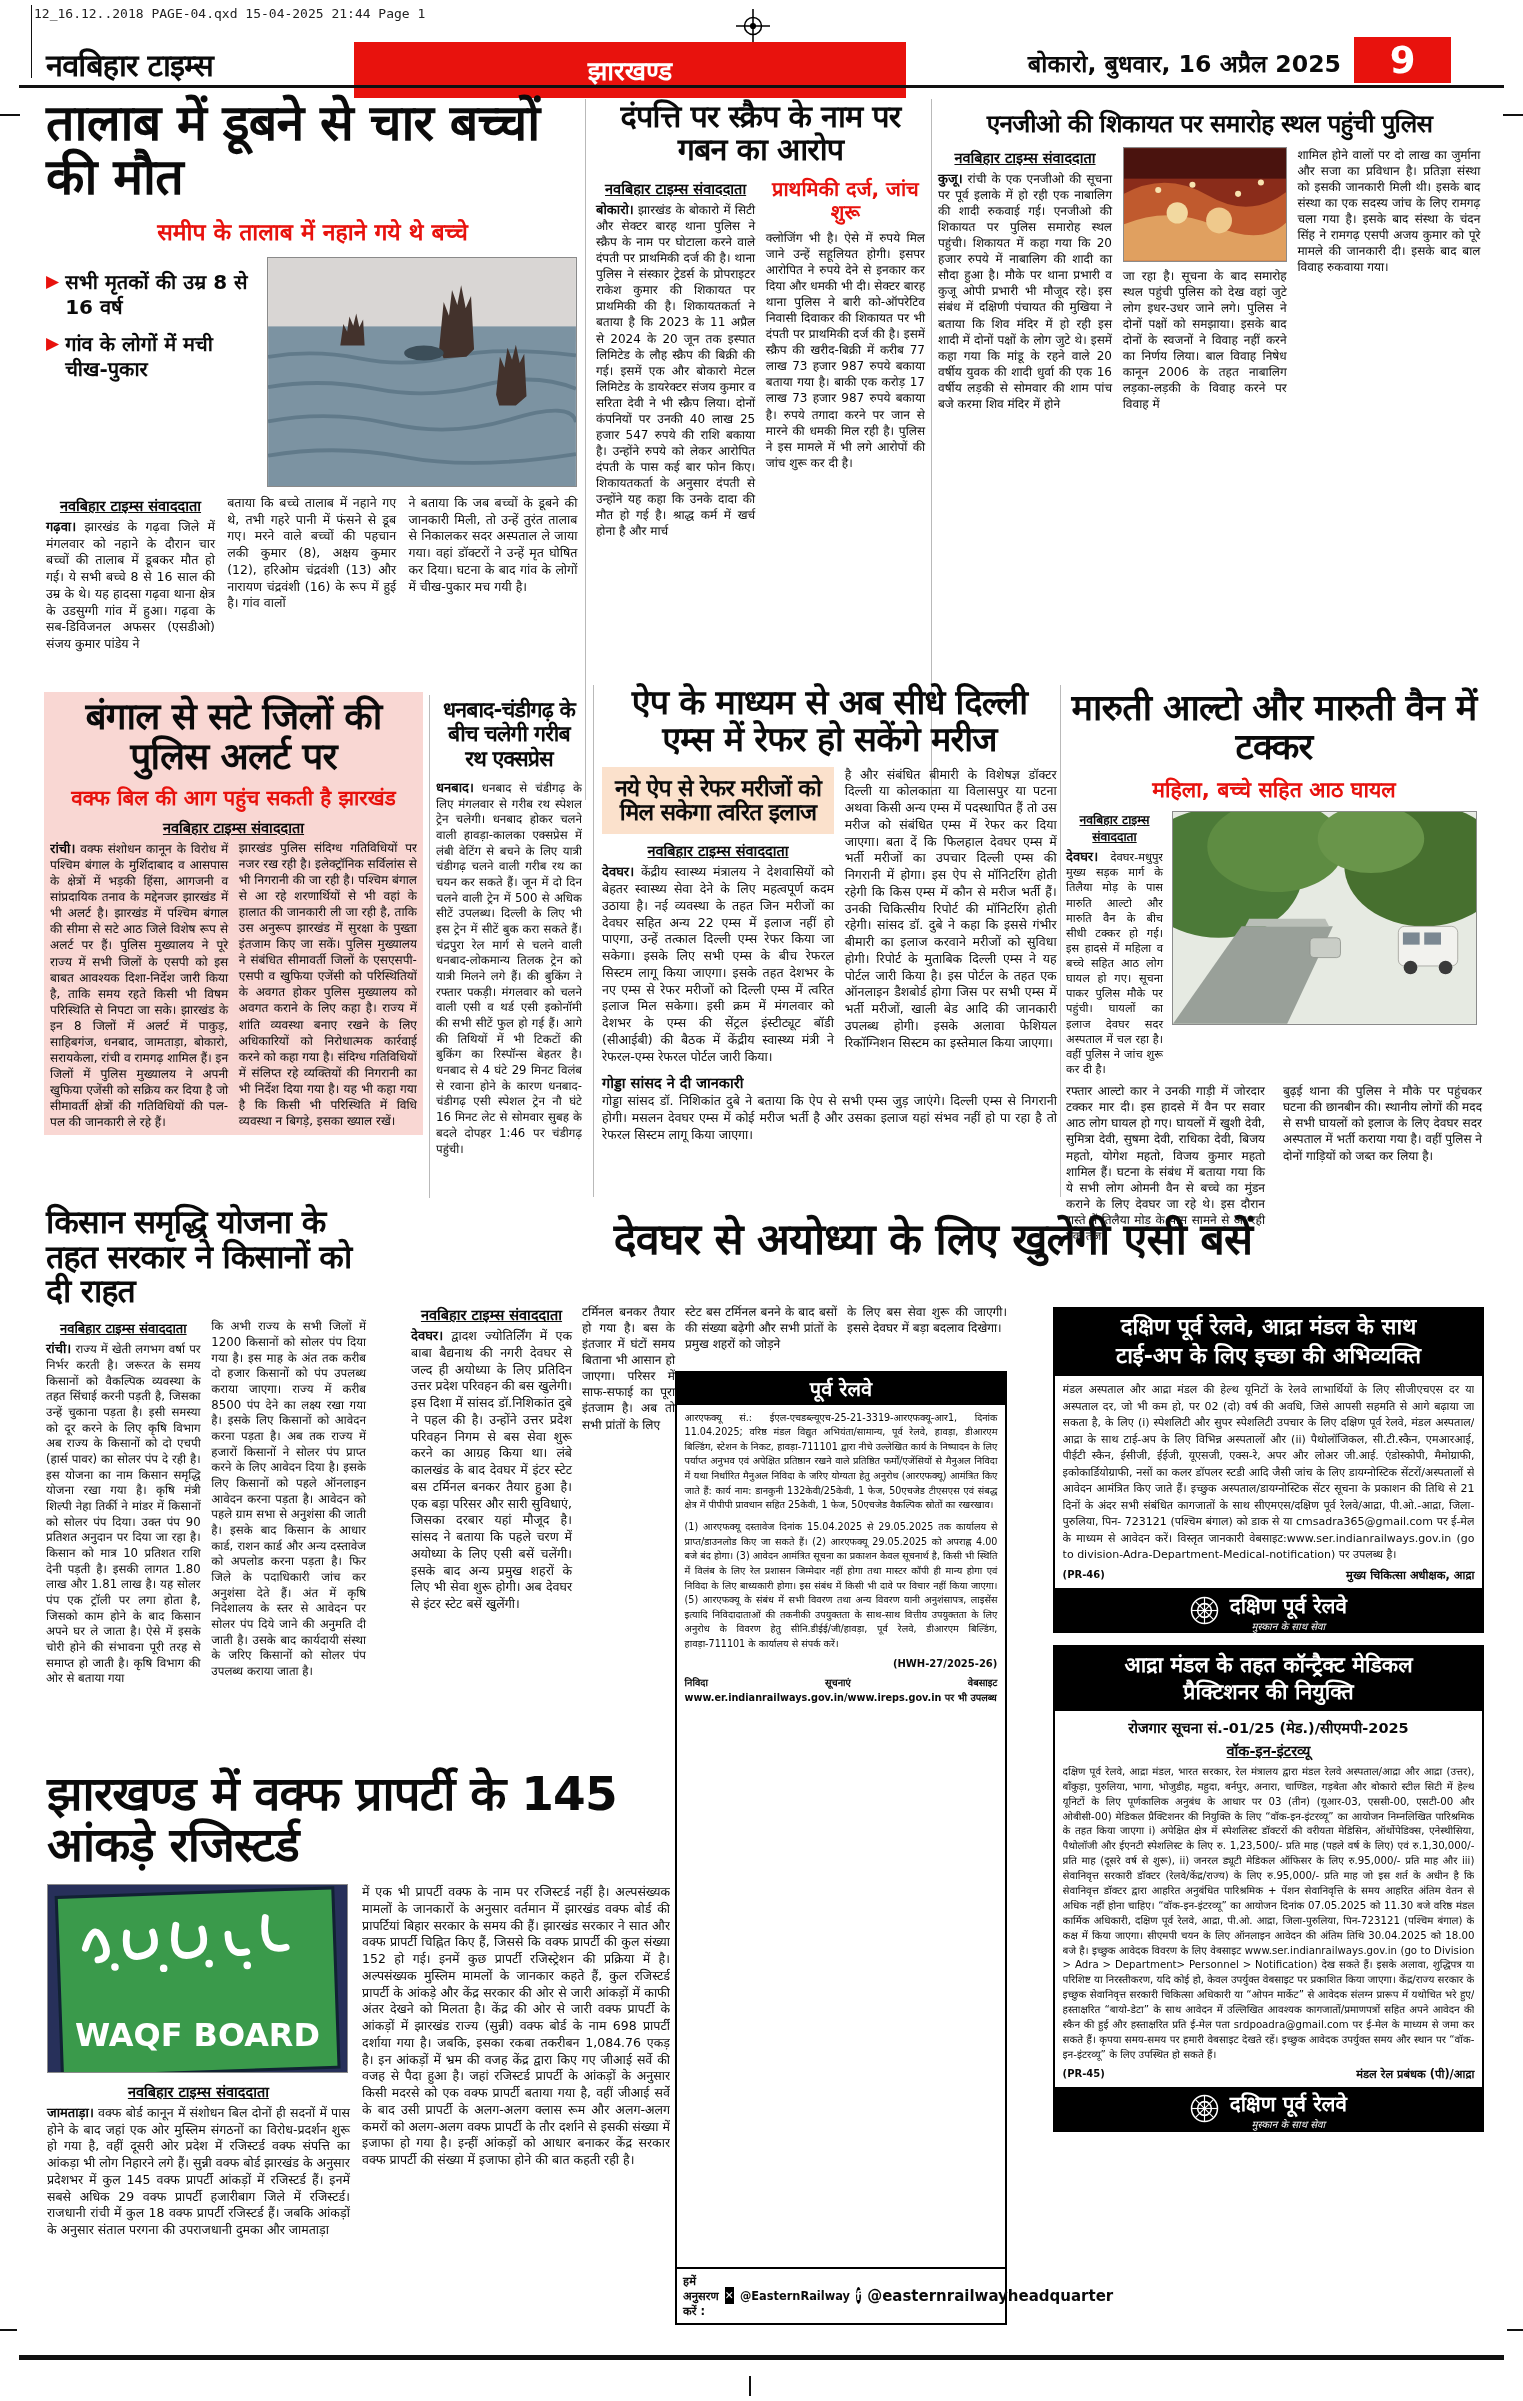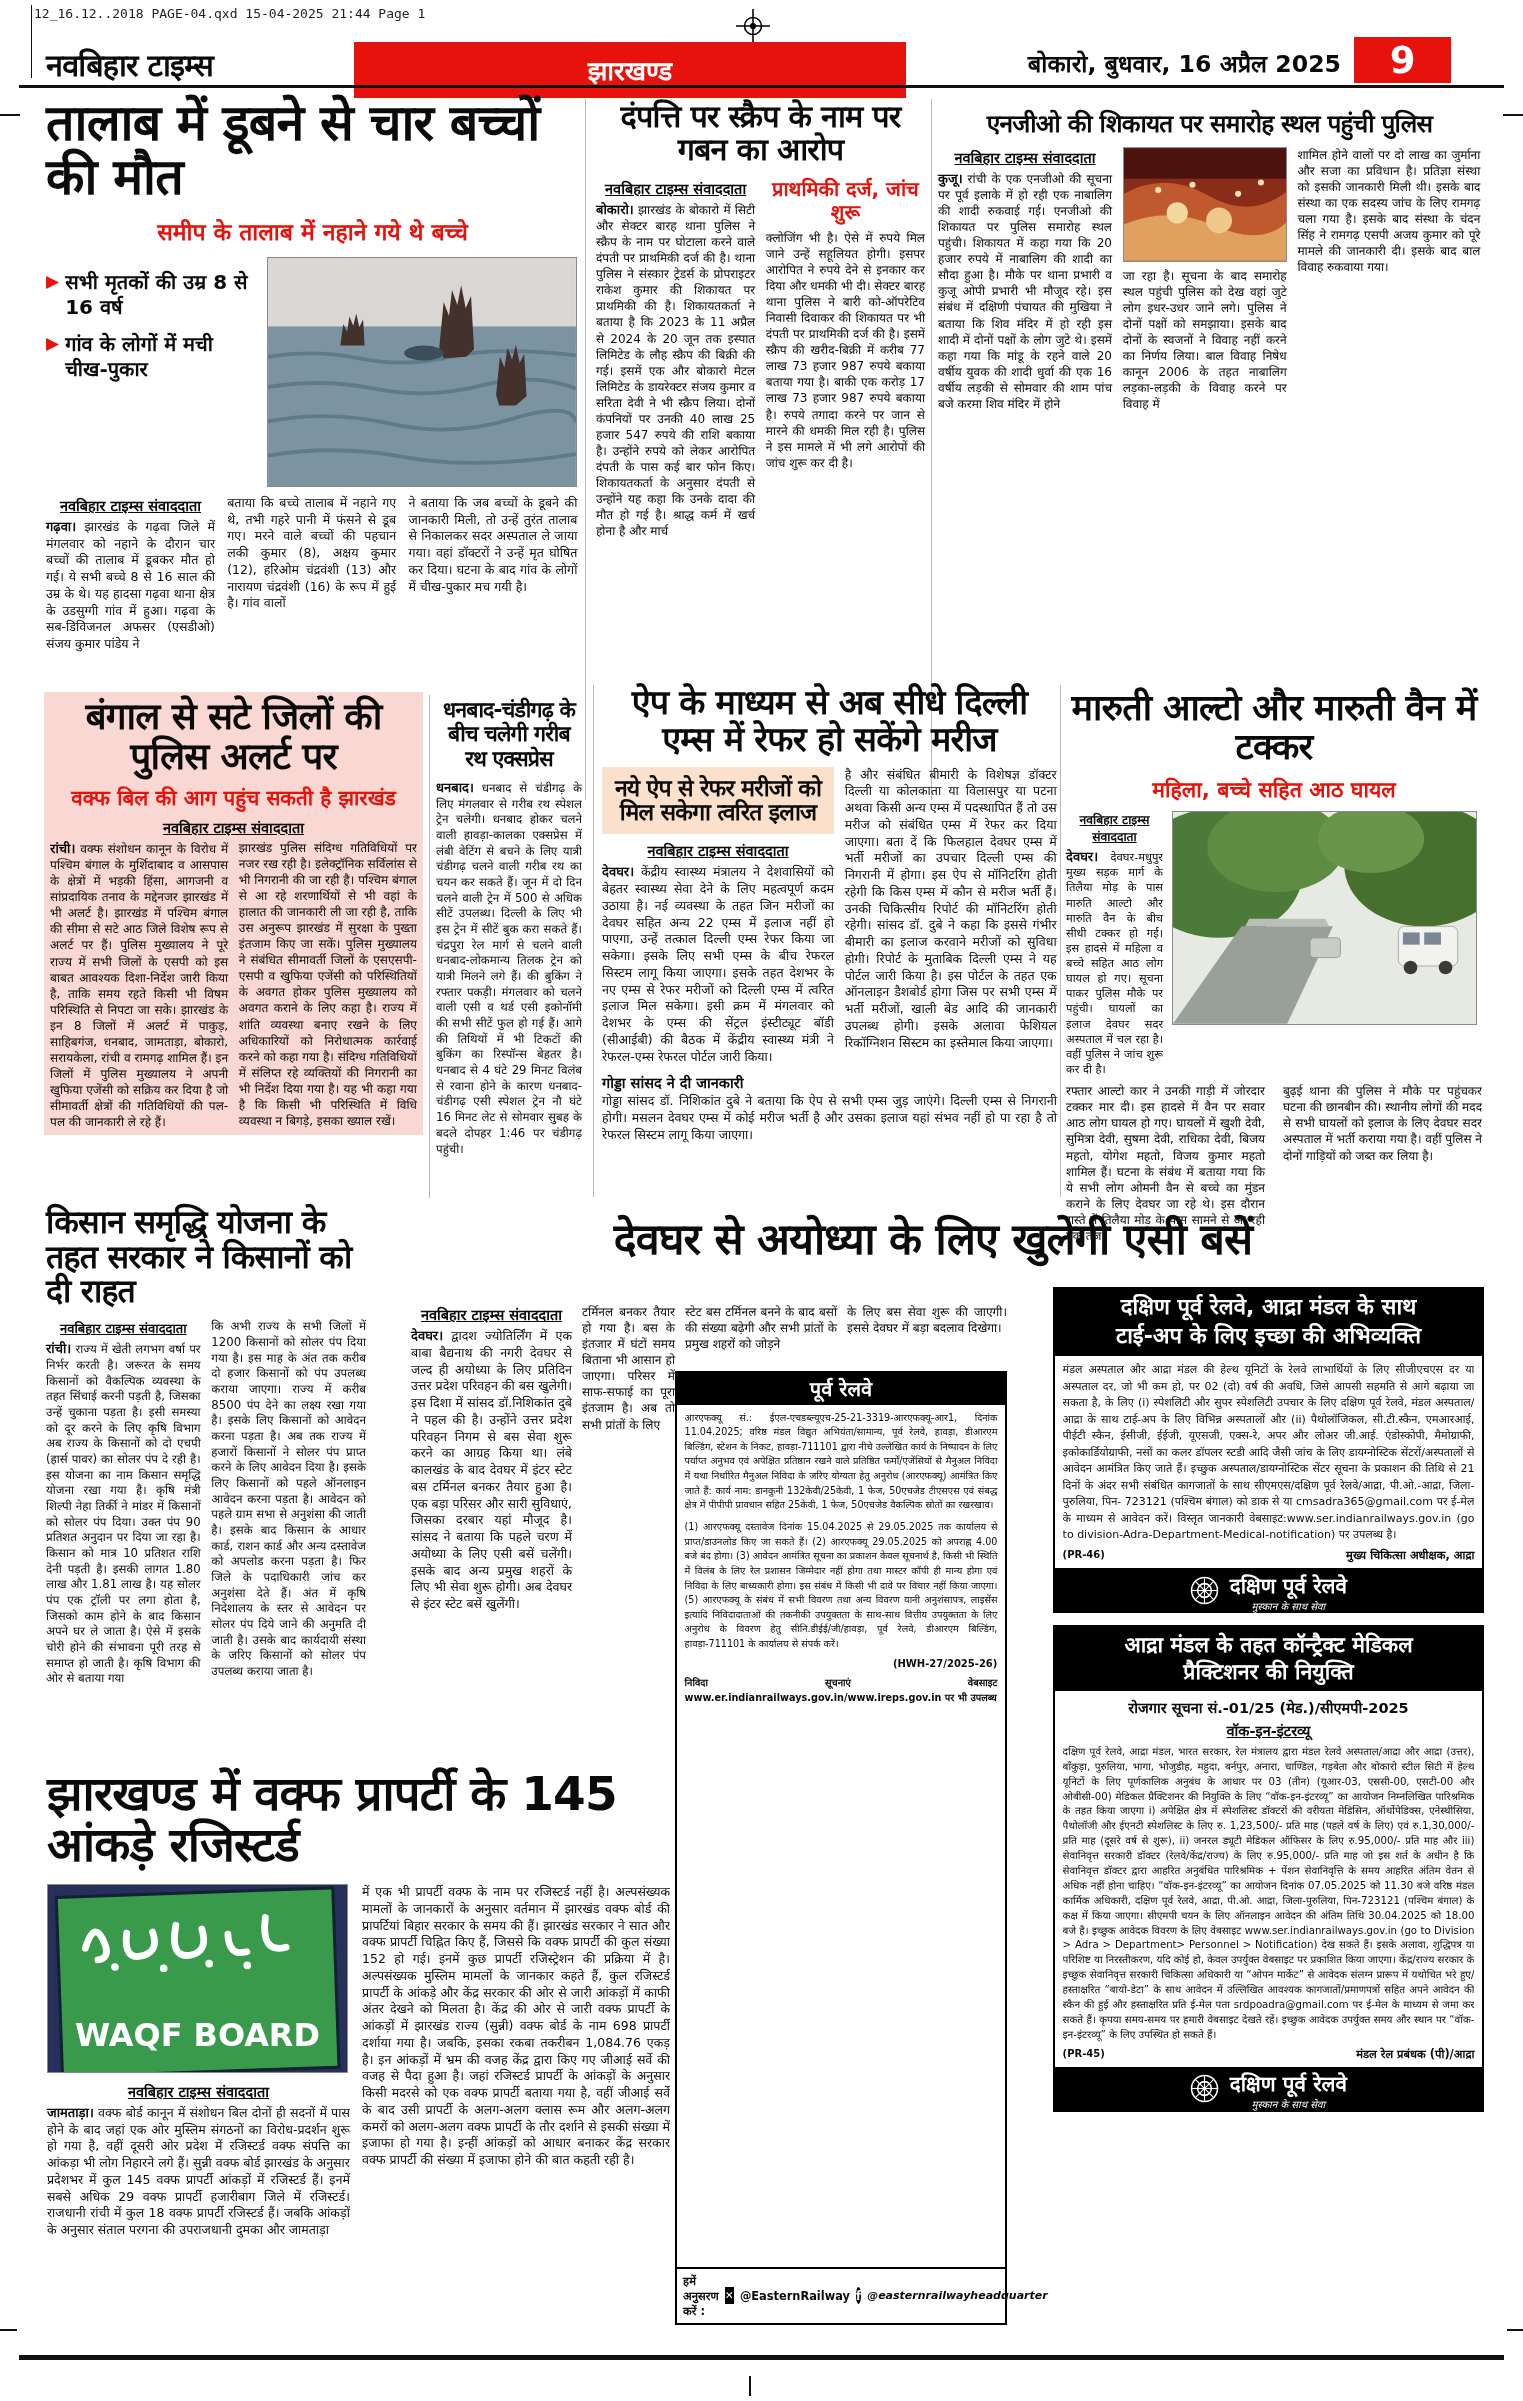--- a/index.html
+++ b/index.html
@@ -281,28 +281,28 @@
       <p class="adbody" style="font-size:9.6px;line-height:1.52;margin:0;">आरएफक्यू सं.: ईएल-एचडब्ल्यूएच-25-21-3319-आरएफक्यू-आर1, दिनांक 11.04.2025; वरिष्ठ मंडल विद्युत अभियंता/सामान्य, पूर्व रेलवे, हावड़ा, डीआरएम बिल्डिंग, स्टेशन के निकट, हावड़ा-711101 द्वारा नीचे उल्लेखित कार्य के निष्पादन के लिए पर्याप्त अनुभव एवं अपेक्षित प्रतिष्ठान रखने वाले प्रतिष्ठित फर्मों/एजेंसियों से मैनुअल निविदा में यथा निर्धारित मैनुअल निविदा के जरिए योग्यता हेतु अनुरोध (आरएफक्यू) आमंत्रित किए जाते हैं: कार्य नाम: डानकुनी 132केवी/25केवी, 1 फेज, 50एचजेड टीएसएस एवं संबद्ध क्षेत्र में पीपीपी प्रावधान सहित 25केवी, 1 फेज, 50एचजेड वैकल्पिक स्रोतों का रखरखाव।</p>
       <p class="adbody" style="font-size:9.6px;line-height:1.52;margin:7.6px 0 0 0;">(1) आरएफक्यू दस्तावेज दिनांक 15.04.2025 से 29.05.2025 तक कार्यालय से प्राप्त/डाउनलोड किए जा सकते हैं। (2) आरएफक्यू 29.05.2025 को अपराह्न 4.00 बजे बंद होगा। (3) आवेदन आमंत्रित सूचना का प्रकाशन केवल सूचनार्थ है, किसी भी स्थिति में विलंब के लिए रेल प्रशासन जिम्मेदार नहीं होगा तथा मास्टर कॉपी ही मान्य होगा एवं निविदा के लिए बाध्यकारी होगा। इस संबंध में किसी भी दावे पर विचार नहीं किया जाएगा। (5) आरएफक्यू के संबंध में सभी विवरण तथा अन्य विवरण यानी अनुशंसापत्र, लाइसेंस इत्यादि निविदादाताओं की तकनीकी उपयुक्तता के साथ-साथ वित्तीय उपयुक्तता के लिए अनुरोध के विवरण हेतु सीनि.डीईई/जी/हावड़ा, पूर्व रेलवे, डीआरएम बिल्डिंग, हावड़ा-711101 के कार्यालय से संपर्क करें।</p>
       <div class="signoff" style="font-size:10px;margin-top:6.1px;">(HWH-27/2025-26)</div>
       <p class="adbody" style="font-size:9.7px;font-weight:bold;margin:7.6px 0 0 0;">निविदा सूचनाएं वेबसाइट www.er.indianrailways.gov.in/www.ireps.gov.in पर भी उपलब्ध</p>
     </div>
     <div style="position:absolute;left:0;right:0;bottom:0;border-top:2.3px solid #000;padding:4.6px 6.1px;display:flex;align-items:center;gap:6.1px;">
       <span style="font-weight:bold;font-size:11.4px;">हमें अनुसरण करें :</span>
       <span style="display:inline-flex;width:17px;height:17px;background:#000;color:#fff;align-items:center;justify-content:center;font-weight:bold;font-size:10.7px;">✕</span>
       <span style="font-weight:bold;font-size:11.4px;">@EasternRailway</span>
       <span style="display:inline-flex;width:17px;height:17px;background:#000;color:#fff;border-radius:50%;align-items:center;justify-content:center;font-weight:bold;font-size:11.4px;">f</span>
-      <span style="font-weight:bold;font-size:11px;font-style:italic;">@easternrailwayheadquarter</span>
+      <span style="font-weight:bold;font-size:15px;">@easternrailwayheadquarter</span>
     </div>
   </div>
 
   <div class="abs" style="left:1053px;top:1287px;width:431px;">
 
     <div>
-      <div class="adhead" style="font-size:22px;line-height:1.3;padding:6.1px 3px;">
+      <div class="adhead" style="font-size:22px;line-height:1.3;padding:6.1px 3px;margin-top:20px;">
         <div>दक्षिण पूर्व रेलवे, आद्रा मंडल के साथ</div>
         <div>टाई-अप के लिए इच्छा की अभिव्यक्ति</div>
       </div>
       <div class="adframe" style="border-top:none;padding:6.1px 7.6px;">
         <div class="adbody clip" style="font-size:11px;max-height:334px;">मंडल अस्पताल और आद्रा मंडल की हेल्थ यूनिटों के रेलवे लाभार्थियों के लिए सीजीएचएस दर या अस्पताल दर, जो भी कम हो, पर 02 (दो) वर्ष की अवधि, जिसे आपसी सहमति से आगे बढ़ाया जा सकता है, के लिए (i) स्पेशलिटी और सुपर स्पेशलिटी उपचार के लिए दक्षिण पूर्व रेलवे, मंडल अस्पताल/आद्रा के साथ टाई-अप के लिए विभिन्न अस्पतालों और (ii) पैथोलॉजिकल, सी.टी.स्कैन, एमआरआई, पीईटी स्कैन, ईसीजी, ईईजी, यूएसजी, एक्स-रे, अपर और लोअर जी.आई. एंडोस्कोपी, मैमोग्राफी, इकोकार्डियोग्राफी, नसों का कलर डॉपलर स्टडी आदि जैसी जांच के लिए डायग्नोस्टिक सेंटरों/अस्पतालों से आवेदन आमंत्रित किए जाते हैं। इच्छुक अस्पताल/डायग्नोस्टिक सेंटर सूचना के प्रकाशन की तिथि से 21 दिनों के अंदर सभी संबंधित कागजातों के साथ सीएमएस/दक्षिण पूर्व रेलवे/आद्रा, पी.ओ.-आद्रा, जिला-पुरुलिया, पिन- 723121 (पश्चिम बंगाल) को डाक से या cmsadra365@gmail.com पर ई-मेल के माध्यम से आवेदन करें। विस्तृत जानकारी वेबसाइट:www.ser.indianrailways.gov.in (go to division-Adra-Department-Medical-notification) पर उपलब्ध है।</div>
         <div style="display:flex;justify-content:space-between;align-items:center;margin-top:3px;">
           <span class="pr">(PR-46)</span>
           <span class="signoff" style="font-size:11.4px;">मुख्य चिकित्सा अधीक्षक, आद्रा</span>
         </div>
       </div>

